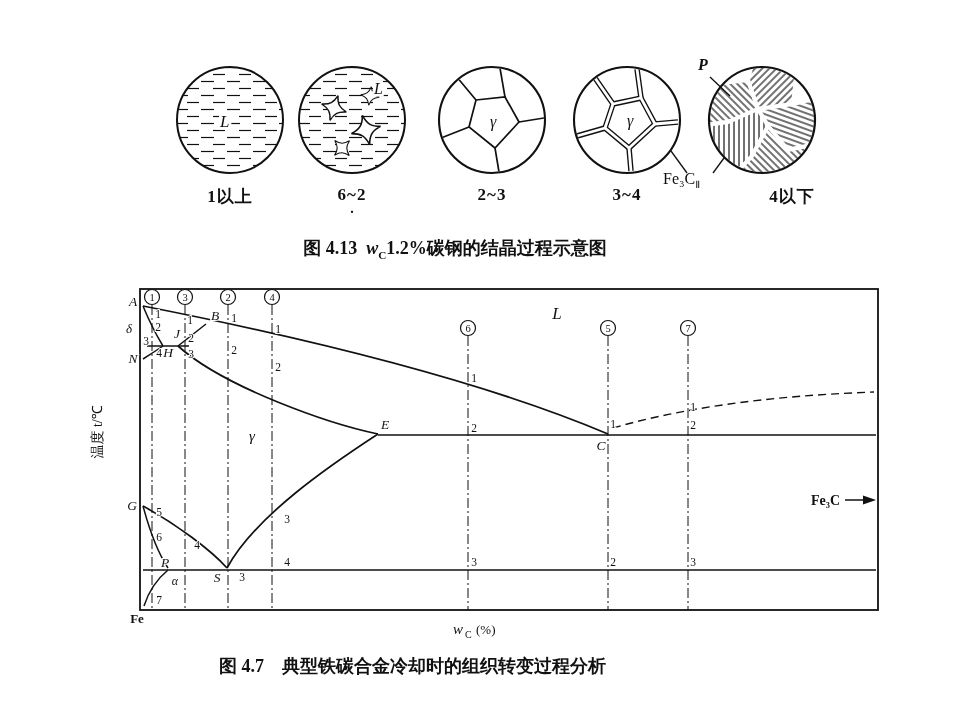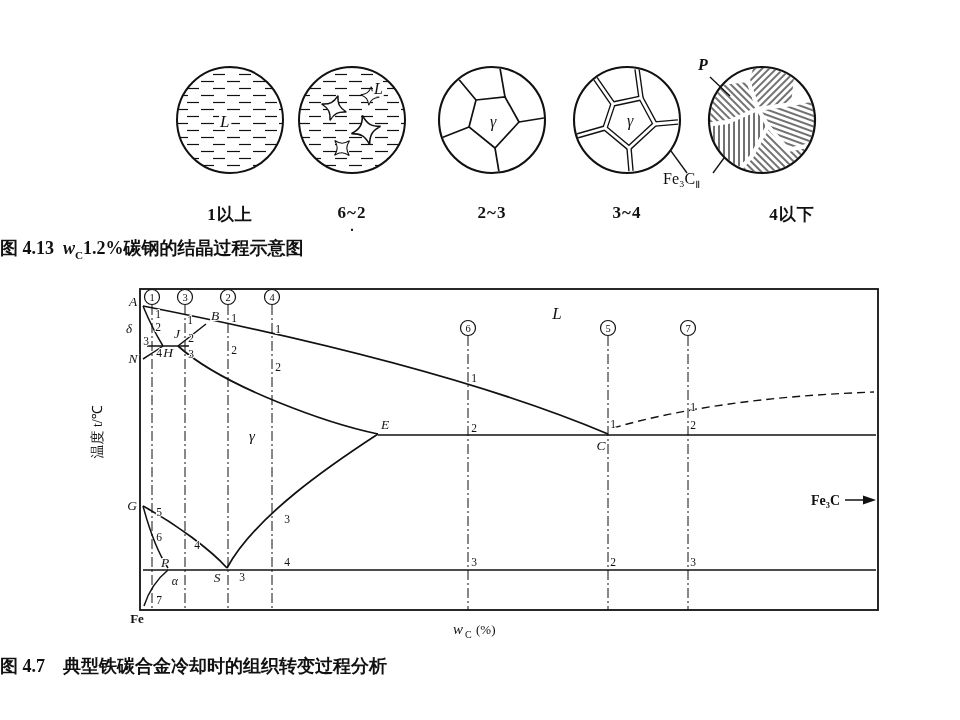--- a/index.html
+++ b/index.html
@@ -4,23 +4,23 @@
 <style>
   *{box-sizing:border-box}
   html,body{margin:0;padding:0}
   body{
     width:960px;height:720px;position:relative;overflow:hidden;
     background:#ffffff;color:#111;
     font-family:"Liberation Serif", serif;
   }
   .abs{position:absolute}
   .circle-block{position:absolute;top:64px;width:112px;text-align:center}
-  .circle-caption{margin-top:23px;font-weight:bold;font-size:17px;letter-spacing:1px}
+  .circle-caption{margin-top:5px;font-weight:bold;font-size:17px;letter-spacing:1px}
   .sub-mark{font-size:14px;font-weight:bold;line-height:8px}
-  .fig-caption{position:absolute;left:0;text-align:left;font-weight:bold;font-size:18px}
+  .fig-caption{position:absolute;left:0;text-align:center;font-weight:bold;font-size:18px}
   sub{font-size:0.62em}
   svg text{font-family:"Liberation Serif", serif}
 </style>
 </head>
 <body>
 
 <svg class="abs" style="left:0;top:0;width:0;height:0">
   <defs>
     <pattern id="pat-liq" width="26" height="14" patternUnits="userSpaceOnUse">
       <line x1="1" y1="3.5" x2="14" y2="3.5" stroke="#111" stroke-width="1.2"></line>

